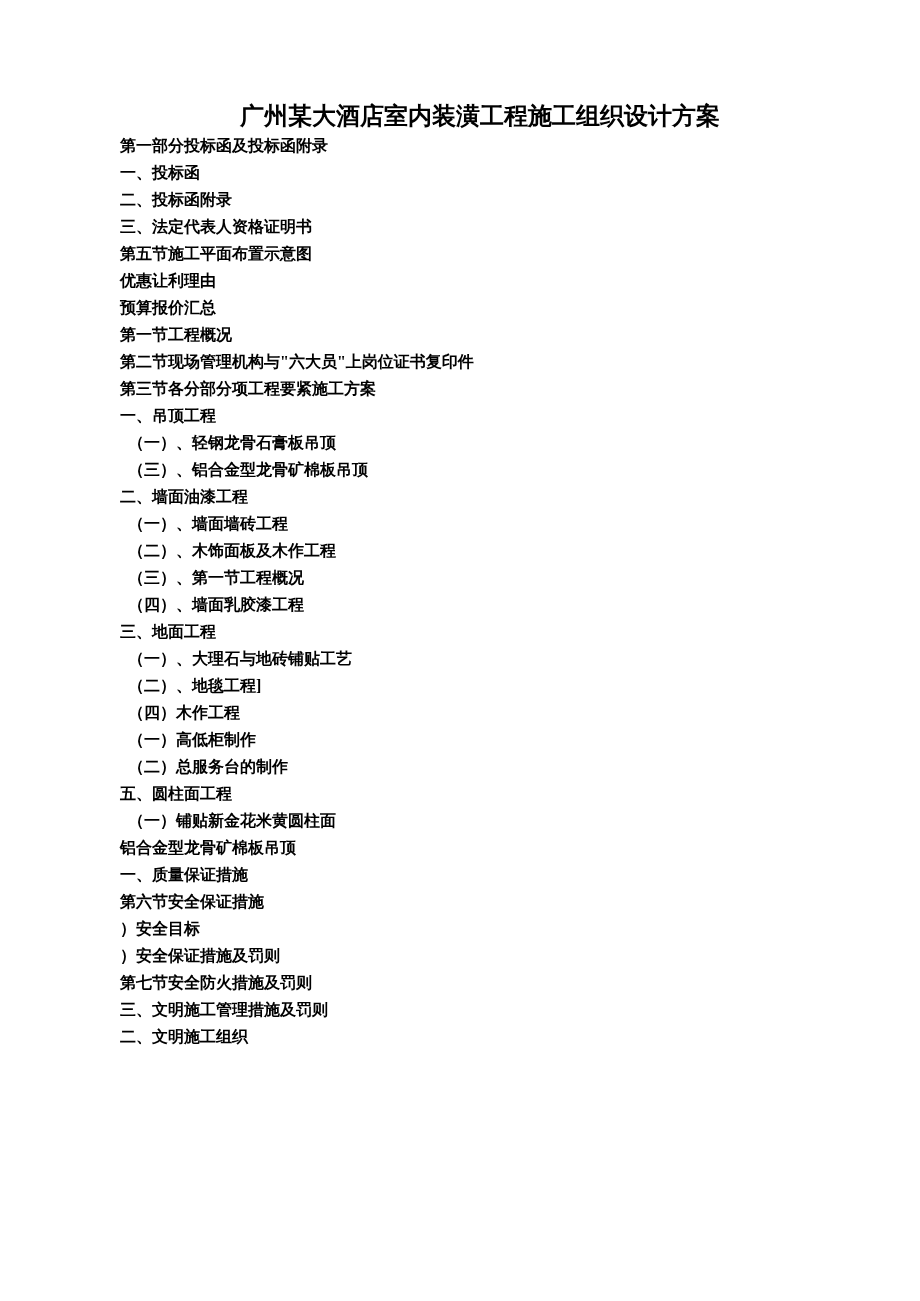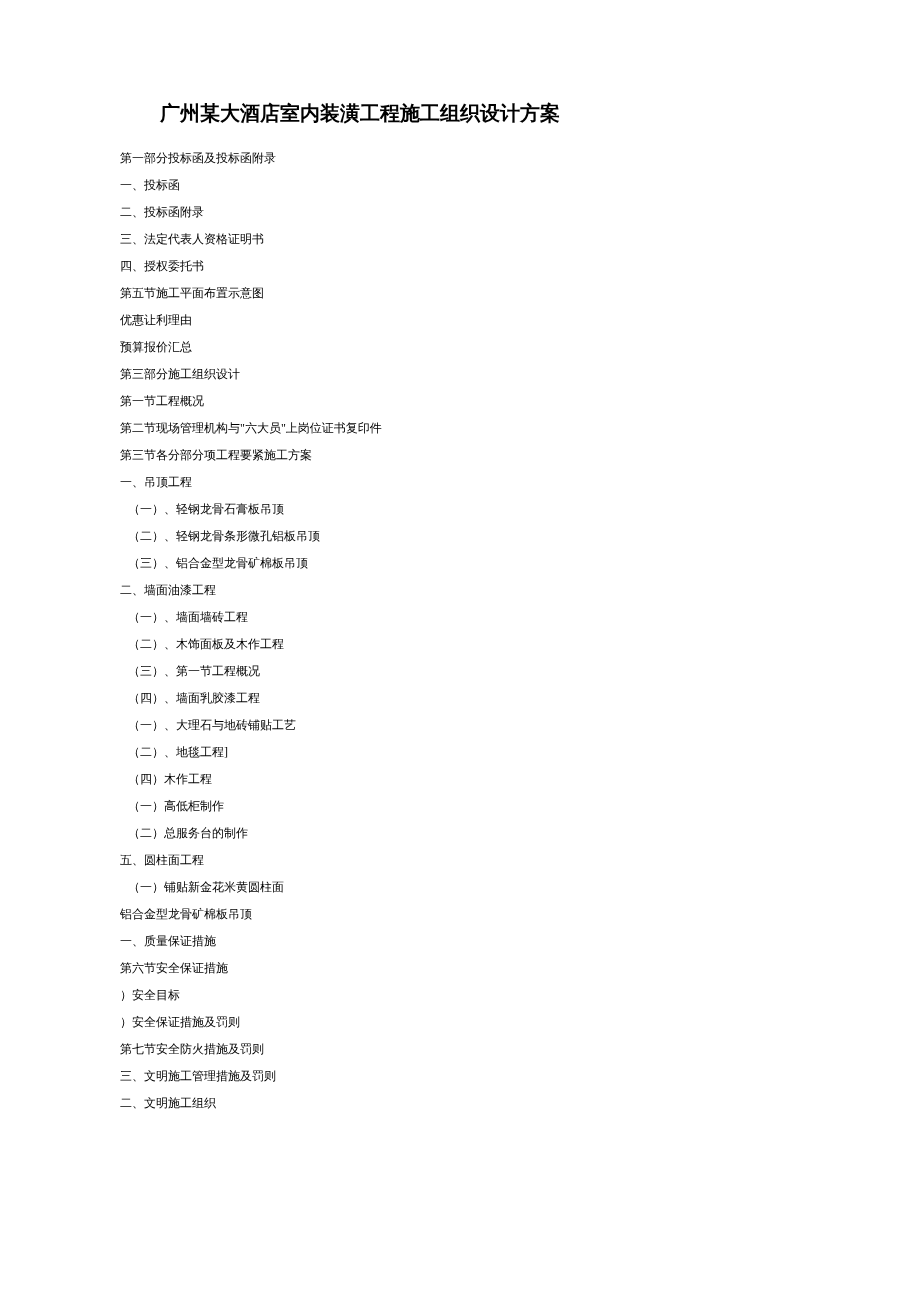--- a/index.html
+++ b/index.html
@@ -9,61 +9,60 @@
     }
     body {
       background: #ffffff;
       font-family: "SimSun", "宋体", serif;
       width: 920px;
       height: 1301px;
       padding: 100px 120px 60px 120px;
       color: #000000;
     }
     .title {
-      font-size: 20px;
+      font-size: 24px;
       font-weight: bold;
-      margin-bottom: 18px;
+      text-align: center;
       margin-left: 40px;
     }
     .line {
-      font-size: 12px;
+      font-size: 16px;
       line-height: 27px;
       white-space: nowrap;
+      font-weight: bold;
     }
     .indent1 {
       padding-left: 8px;
     }
   </style>
 </head>
 <body>
 
 <h1 class="title">广州某大酒店室内装潢工程施工组织设计方案</h1>
 
 <div>
   <div class="line">第一部分投标函及投标函附录</div>
   <div class="line">一、投标函</div>
   <div class="line">二、投标函附录</div>
   <div class="line">三、法定代表人资格证明书</div>
-  <div class="line">四、授权委托书</div>
   <div class="line">第五节施工平面布置示意图</div>
   <div class="line">优惠让利理由</div>
   <div class="line">预算报价汇总</div>
-  <div class="line">第三部分施工组织设计</div>
   <div class="line">第一节工程概况</div>
   <div class="line">第二节现场管理机构与"六大员"上岗位证书复印件</div>
   <div class="line">第三节各分部分项工程要紧施工方案</div>
   <div class="line">一、吊顶工程</div>
   <div class="line indent1">（一）、轻钢龙骨石膏板吊顶</div>
-  <div class="line indent1">（二）、轻钢龙骨条形微孔铝板吊顶</div>
   <div class="line indent1">（三）、铝合金型龙骨矿棉板吊顶</div>
   <div class="line">二、墙面油漆工程</div>
   <div class="line indent1">（一）、墙面墙砖工程</div>
   <div class="line indent1">（二）、木饰面板及木作工程</div>
   <div class="line indent1">（三）、第一节工程概况</div>
   <div class="line indent1">（四）、墙面乳胶漆工程</div>
+  <div class="line">三、地面工程</div>
   <div class="line indent1">（一）、大理石与地砖铺贴工艺</div>
   <div class="line indent1">（二）、地毯工程]</div>
   <div class="line indent1">（四）木作工程</div>
   <div class="line indent1">（一）高低柜制作</div>
   <div class="line indent1">（二）总服务台的制作</div>
   <div class="line">五、圆柱面工程</div>
   <div class="line indent1">（一）铺贴新金花米黄圆柱面</div>
   <div class="line">铝合金型龙骨矿棉板吊顶</div>
   <div class="line">一、质量保证措施</div>
   <div class="line">第六节安全保证措施</div>

